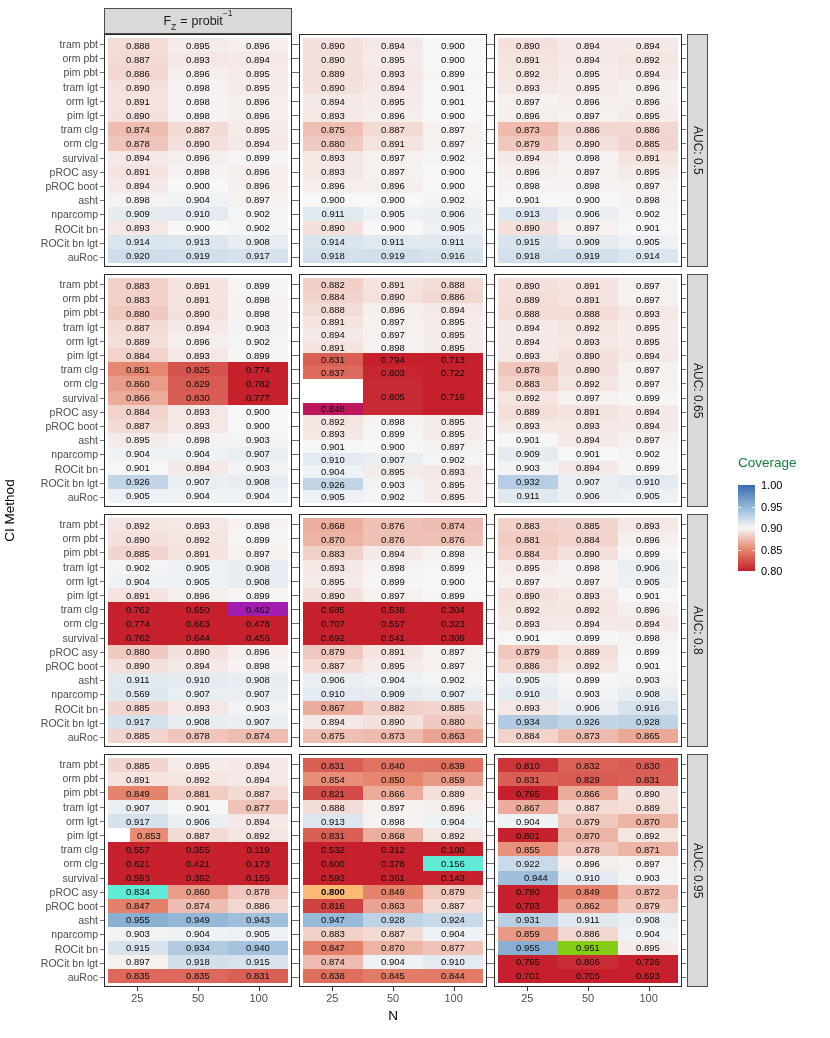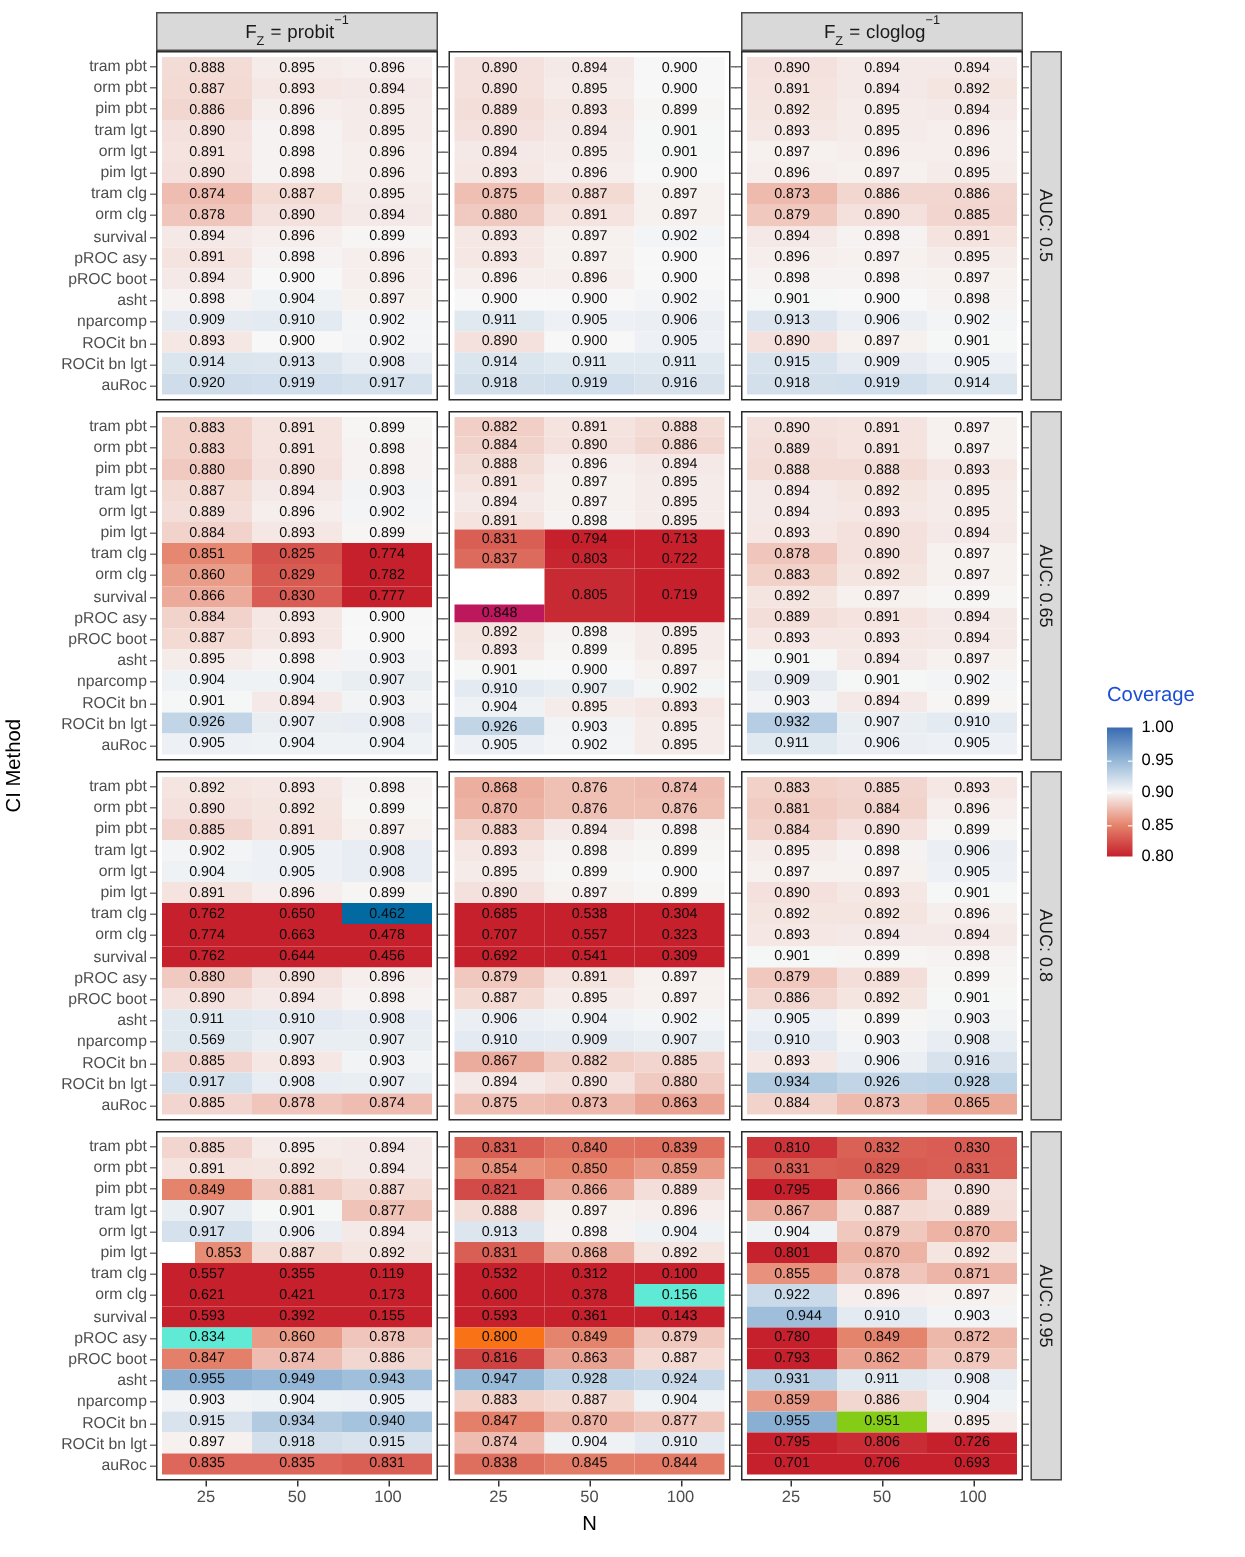--- a/index.html
+++ b/index.html
@@ -19,21 +19,21 @@
   .tile{display:flex;align-items:center;justify-content:center;font-size:9.5px;color:#0a0a0a;}
   .ylab{position:absolute;width:78px;text-align:right;font-size:10.5px;color:#4d4d4d;
         transform:translateY(-50%);white-space:nowrap;}
   .ytick{position:absolute;width:4px;height:1px;background:#737373;}
   .xtick{position:absolute;width:1px;height:4px;background:#333;}
   .xlab{position:absolute;transform:translateX(-50%);font-size:11px;color:#4d4d4d;top:992px;}
   #y-title{position:absolute;left:-27px;top:503px;width:72px;text-align:center;
            transform:rotate(-90deg);font-size:13.5px;color:#000;}
   #x-title{position:absolute;left:104px;width:578px;text-align:center;top:1008px;font-size:13.5px;color:#000;}
   #legend{position:absolute;left:736px;top:455px;width:94px;height:130px;}
-  #legend-title{position:absolute;left:2px;top:0;font-size:13.5px;color:#1d4ed8;}
+  #legend-title{position:absolute;left:2px;top:0;font-size:13.5px;color:#15803d;}
   #colorbar{position:absolute;left:2px;top:30px;width:17px;height:86px;}
   .cbtick{position:absolute;width:3px;height:1px;background:rgba(255,255,255,0.8);}
   .cbtick.r{right:0;} .cbtick.l{left:0;}
   .leglab{position:absolute;left:25px;font-size:11px;color:#000;transform:translateY(-50%);}
 </style>
 </head>
 <body>
 
 <div id="plot">
   <div id="y-title">CI Method</div>
@@ -367,21 +367,21 @@
           <div class="tile" style="background: rgb(237, 240, 244);">0.905</div>
           <div class="tile" style="background: rgb(231, 237, 242);">0.908</div>
           <div class="tile" style="background: rgb(239, 242, 244);">0.904</div>
           <div class="tile" style="background: rgb(237, 240, 244);">0.905</div>
           <div class="tile" style="background: rgb(231, 237, 242);">0.908</div>
           <div class="tile" style="background: rgb(244, 227, 222);">0.891</div>
           <div class="tile" style="background: rgb(246, 238, 236);">0.896</div>
           <div class="tile" style="background: rgb(247, 245, 244);">0.899</div>
           <div class="tile" style="background: rgb(197, 32, 44);">0.762</div>
           <div class="tile" style="background: rgb(197, 32, 44);">0.650</div>
-          <div class="tile" style="background: #0369a1;">0.462</div>
+          <div class="tile" style="background: #a21caf;">0.462</div>
           <div class="tile" style="background: rgb(197, 32, 44);">0.774</div>
           <div class="tile" style="background: rgb(197, 32, 44);">0.663</div>
           <div class="tile" style="background: rgb(197, 32, 44);">0.478</div>
           <div class="tile" style="background: rgb(197, 32, 44);">0.762</div>
           <div class="tile" style="background: rgb(197, 32, 44);">0.644</div>
           <div class="tile" style="background: rgb(197, 32, 44);">0.456</div>
           <div class="tile" style="background: rgb(240, 202, 192);">0.880</div>
           <div class="tile" style="background: rgb(244, 224, 220);">0.890</div>
           <div class="tile" style="background: rgb(246, 238, 236);">0.896</div>
           <div class="tile" style="background: rgb(244, 224, 220);">0.890</div>
@@ -582,21 +582,21 @@
           <div class="tile" style="background: rgb(244, 229, 225);">0.892</div>
           <div class="tile" style="background: rgb(197, 32, 44);">0.532</div>
           <div class="tile" style="background: rgb(197, 32, 44);">0.312</div>
           <div class="tile" style="background: rgb(197, 32, 44);">0.100</div>
           <div class="tile" style="background: rgb(197, 32, 44);">0.600</div>
           <div class="tile" style="background: rgb(197, 32, 44);">0.378</div>
           <div class="tile" style="background: #5eead4;">0.156</div>
           <div class="tile" style="background: rgb(197, 32, 44);">0.593</div>
           <div class="tile" style="background: rgb(197, 32, 44);">0.361</div>
           <div class="tile" style="background: rgb(197, 32, 44);">0.143</div>
-          <div class="tile" style="background: #f97316;">0.800</div>
+          <div class="tile" style="background: #fdba74; font-weight: bold;">0.800</div>
           <div class="tile" style="background: rgb(229, 132, 109);">0.849</div>
           <div class="tile" style="background: rgb(240, 200, 189);">0.879</div>
           <div class="tile" style="background: rgb(208, 65, 65);">0.816</div>
           <div class="tile" style="background: rgb(234, 163, 146);">0.863</div>
           <div class="tile" style="background: rgb(243, 218, 211);">0.887</div>
           <div class="tile" style="background: rgb(152, 186, 217);">0.947</div>
           <div class="tile" style="background: rgb(190, 211, 229);">0.928</div>
           <div class="tile" style="background: rgb(199, 216, 232);">0.924</div>
           <div class="tile" style="background: rgb(241, 209, 200);">0.883</div>
           <div class="tile" style="background: rgb(243, 218, 211);">0.887</div>
@@ -677,23 +677,20 @@
       <div class="cbtick r" style="top:64.5px"></div>
     </div>
     <span class="leglab" style="top:30px">1.00</span>
     <span class="leglab" style="top:51.5px">0.95</span>
     <span class="leglab" style="top:73px">0.90</span>
     <span class="leglab" style="top:94.5px">0.85</span>
     <span class="leglab" style="top:116px">0.80</span>
   </div>
 <div class="strip-top" style="left: 104px; width: 188px;">
       <div style="display: inline;"><span>F</span><sub>Z</sub><span class="eq">=</span><span>probit</span><sup>−1</sup></div>
-    </div>
-    <div class="strip-top" style="left: 494px; width: 188px;">
-      <div style="display: inline;"><span>F</span><sub>Z</sub><span class="eq">=</span><span>cloglog</span><sup>−1</sup></div>
     </div>
     <div class="strip-right" style="left: 687px; width: 21px; top: 34px; height: 233px;">
       <span class="vtext">AUC: 0.5</span>
     </div>
     <div class="strip-right" style="left: 687px; width: 21px; top: 274px; height: 233px;">
       <span class="vtext">AUC: 0.65</span>
     </div>
     <div class="strip-right" style="left: 687px; width: 21px; top: 514px; height: 233px;">
       <span class="vtext">AUC: 0.8</span>
     </div>

